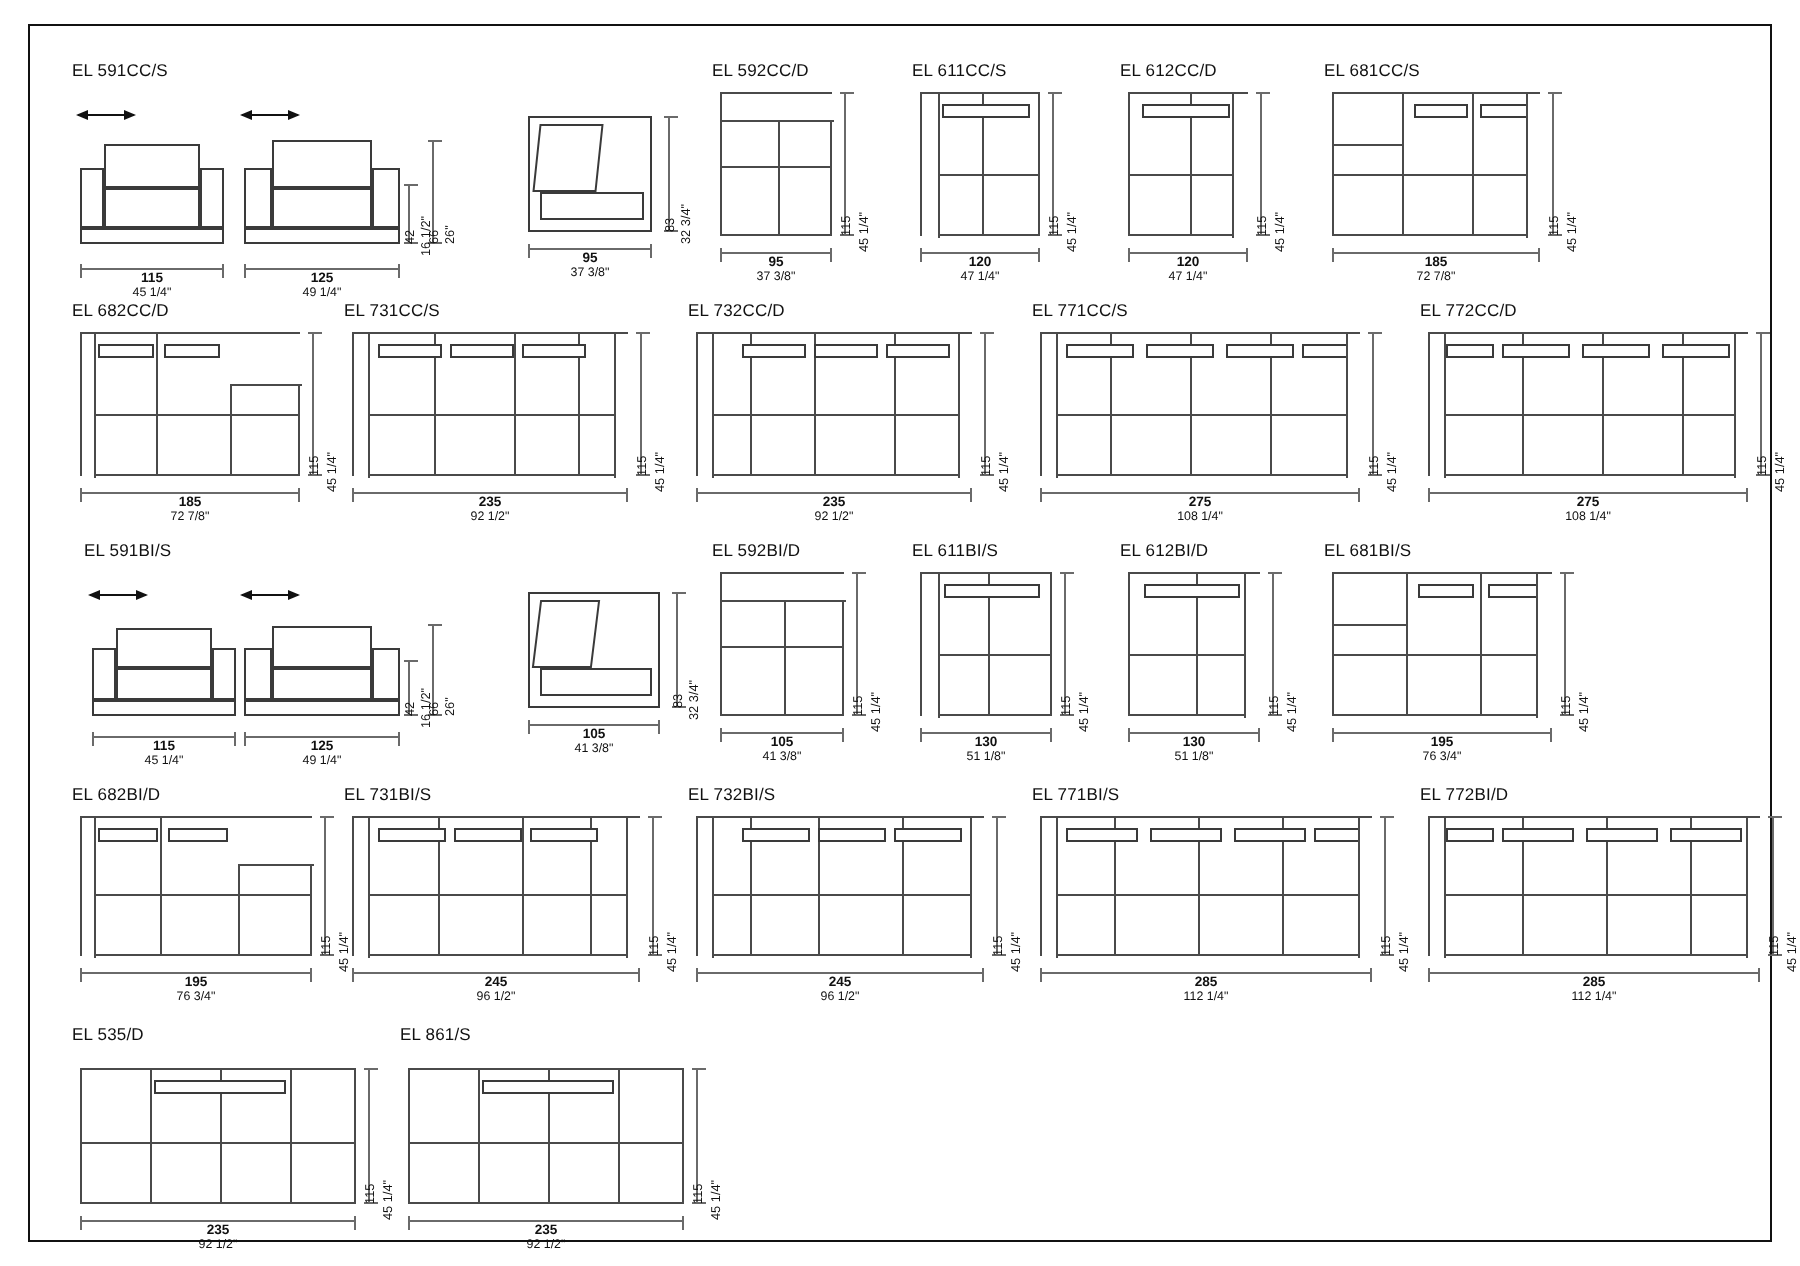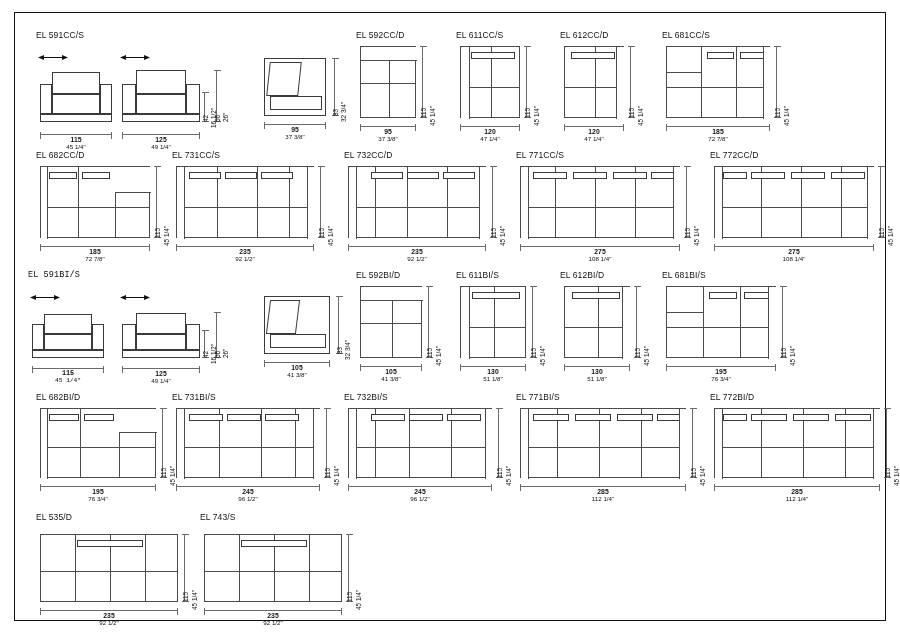--- a/index.html
+++ b/index.html
@@ -296,21 +296,21 @@
       <div class="arm" style="left:152px;top:0;width:8px;height:72px;border:none;border-left:1px solid #4a4a4a;"></div>
     </div>
     <div class="dimv" style="left:170px;top:16px;height:72px;"></div>
     <div class="lblv" style="left:168px;top:88px;">115</div>
     <div class="lblv" style="left:177px;top:96px;">45 1/4"</div>
     <div class="dimh" style="left:4px;top:96px;width:160px;"></div>
     <div class="lbl cm" style="left:4px;top:98px;width:160px;">275</div>
     <div class="lbl inch" style="left:4px;top:105px;width:160px;">108 1/4"</div>
   </div>
 
-  <div class="item" style="left:28px;top:270px;font-family:Liberation Mono, monospace;">
+  <div class="item" style="left:42px;top:270px;">
     <div class="code">EL 591BI/S</div>
     <div class="arrow" style="left:2px;top:24px;width:30px;">
       <svg width="30" height="7">
           <line x1="1" y1="3.5" x2="29" y2="3.5" stroke="#111" stroke-width="1"></line>
           <polygon points="0,3.5 6,1 6,6" fill="#111"></polygon>
           <polygon points="30,3.5 24,1 24,6" fill="#111"></polygon>
         </svg>
     </div>
     <div class="draw" style="left:4px;top:40px;">
       <div class="arm" style="left:0;top:14px;width:12px;height:26px;"></div>
@@ -547,21 +547,21 @@
     </div>
     <div class="dimv" style="left:148px;top:22px;height:68px;"></div>
     <div class="lblv" style="left:146px;top:90px;">115</div>
     <div class="lblv" style="left:155px;top:98px;">45 1/4"</div>
     <div class="dimh" style="left:4px;top:98px;width:138px;"></div>
     <div class="lbl cm" style="left:4px;top:100px;width:138px;">235</div>
     <div class="lbl inch" style="left:4px;top:107px;width:138px;">92 1/2"</div>
   </div>
 
   <div class="item" style="left:200px;top:512px;">
-    <div class="code">EL 743/S</div>
+    <div class="code">EL 861/S</div>
     <div class="plan" style="left:4px;top:22px;width:138px;height:68px;">
       <div class="hline" style="top:36px;"></div>
       <div class="vline" style="left:34px;"></div>
       <div class="vline" style="left:69px;"></div>
       <div class="vline" style="left:104px;"></div>
       <div class="cush" style="left:36px;top:5px;width:66px;height:7px;"></div>
     </div>
     <div class="dimv" style="left:148px;top:22px;height:68px;"></div>
     <div class="lblv" style="left:146px;top:90px;">115</div>
     <div class="lblv" style="left:155px;top:98px;">45 1/4"</div>

